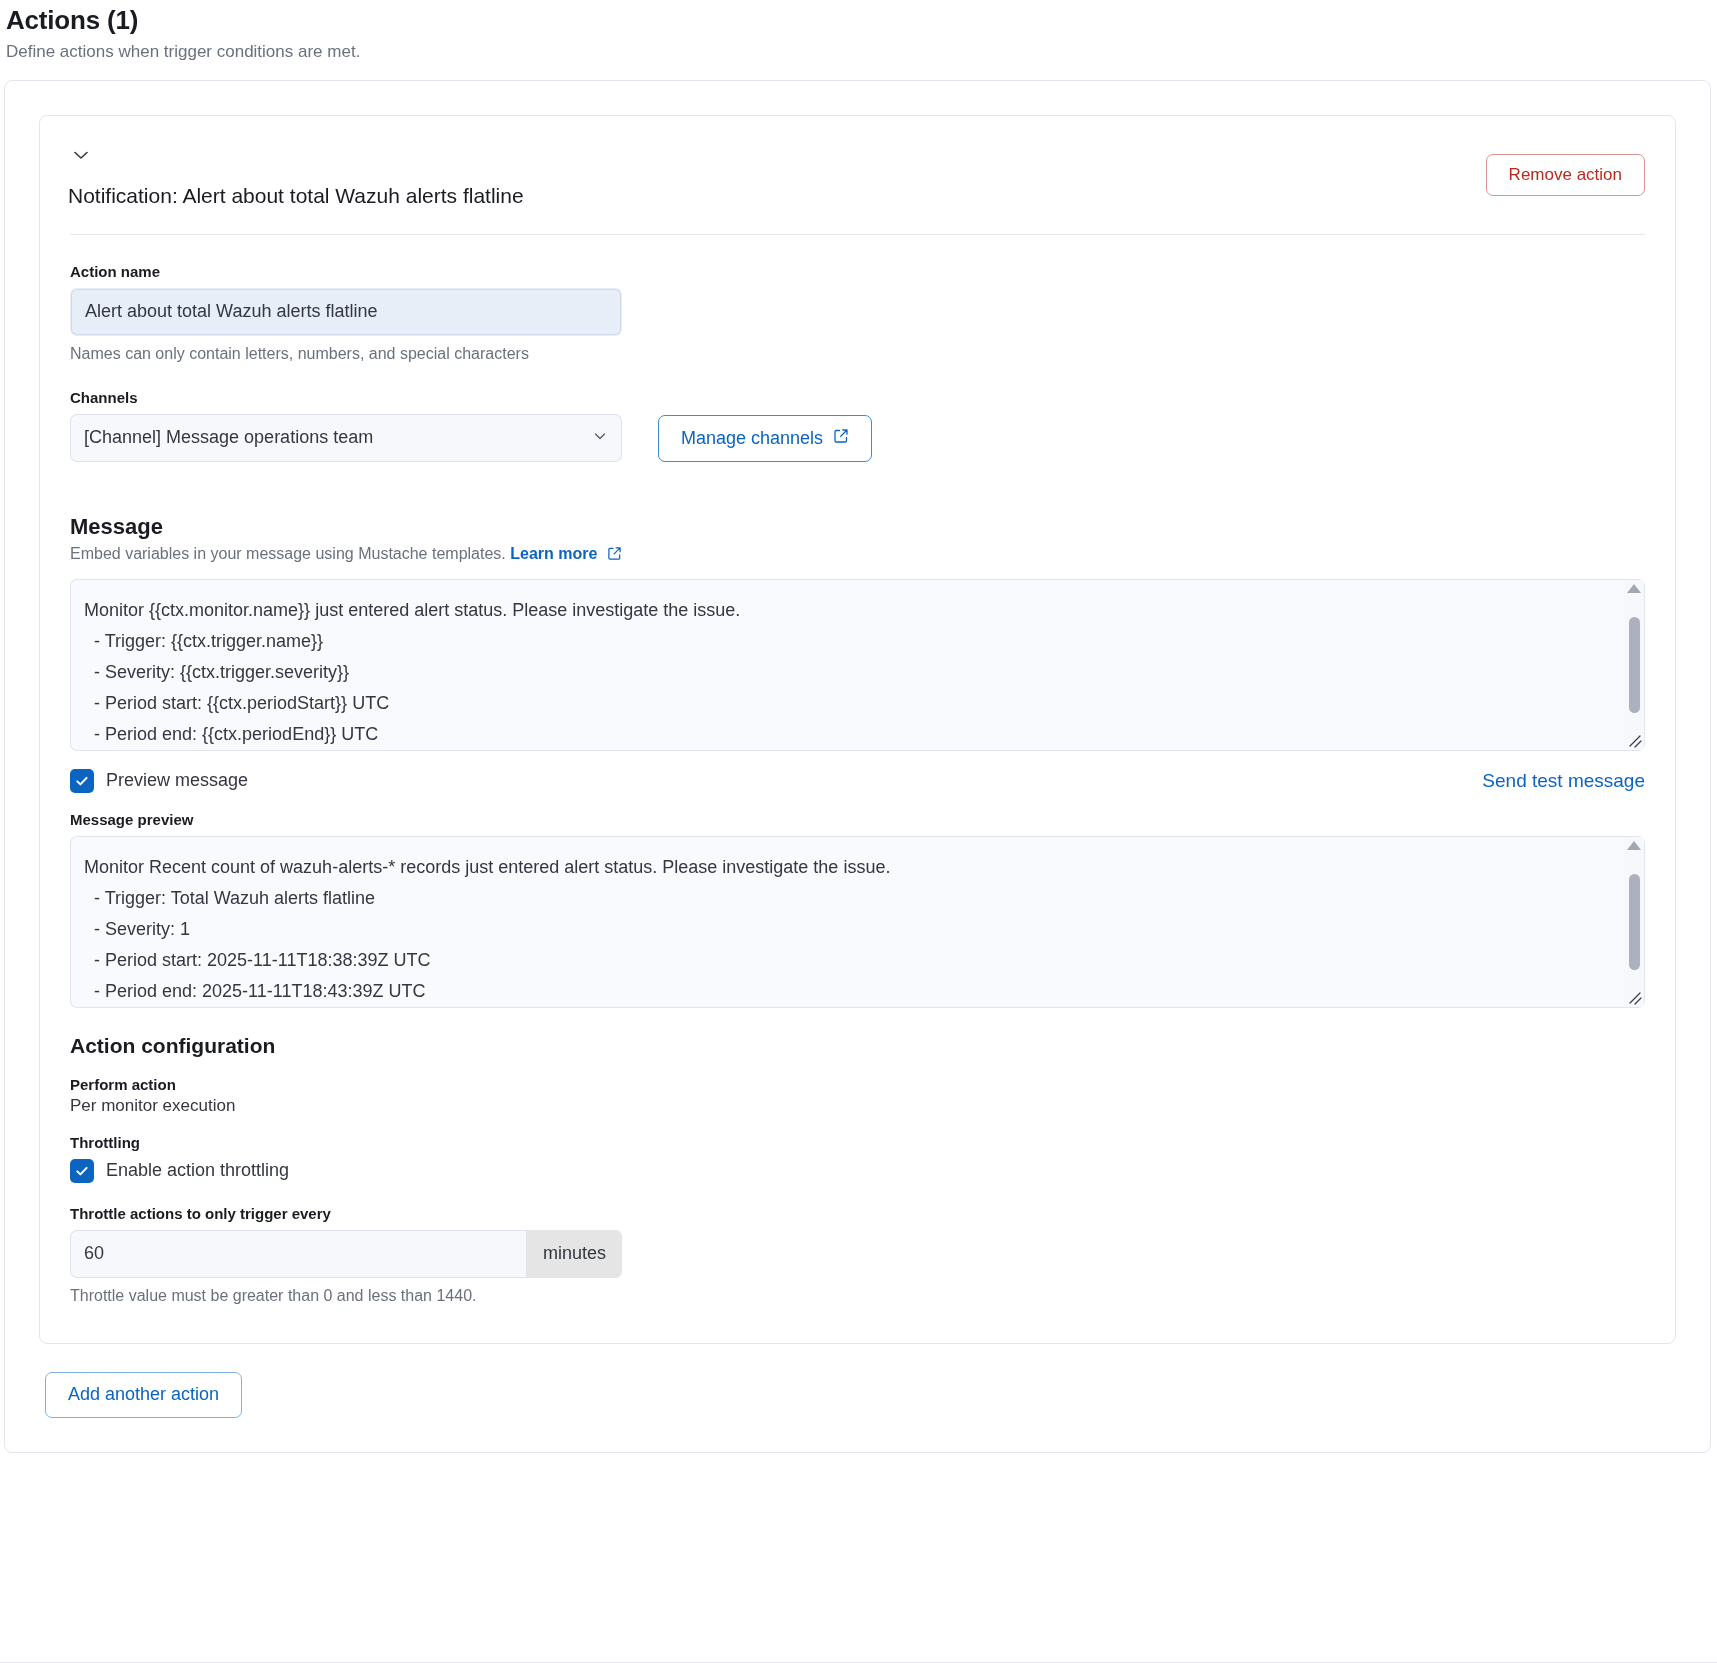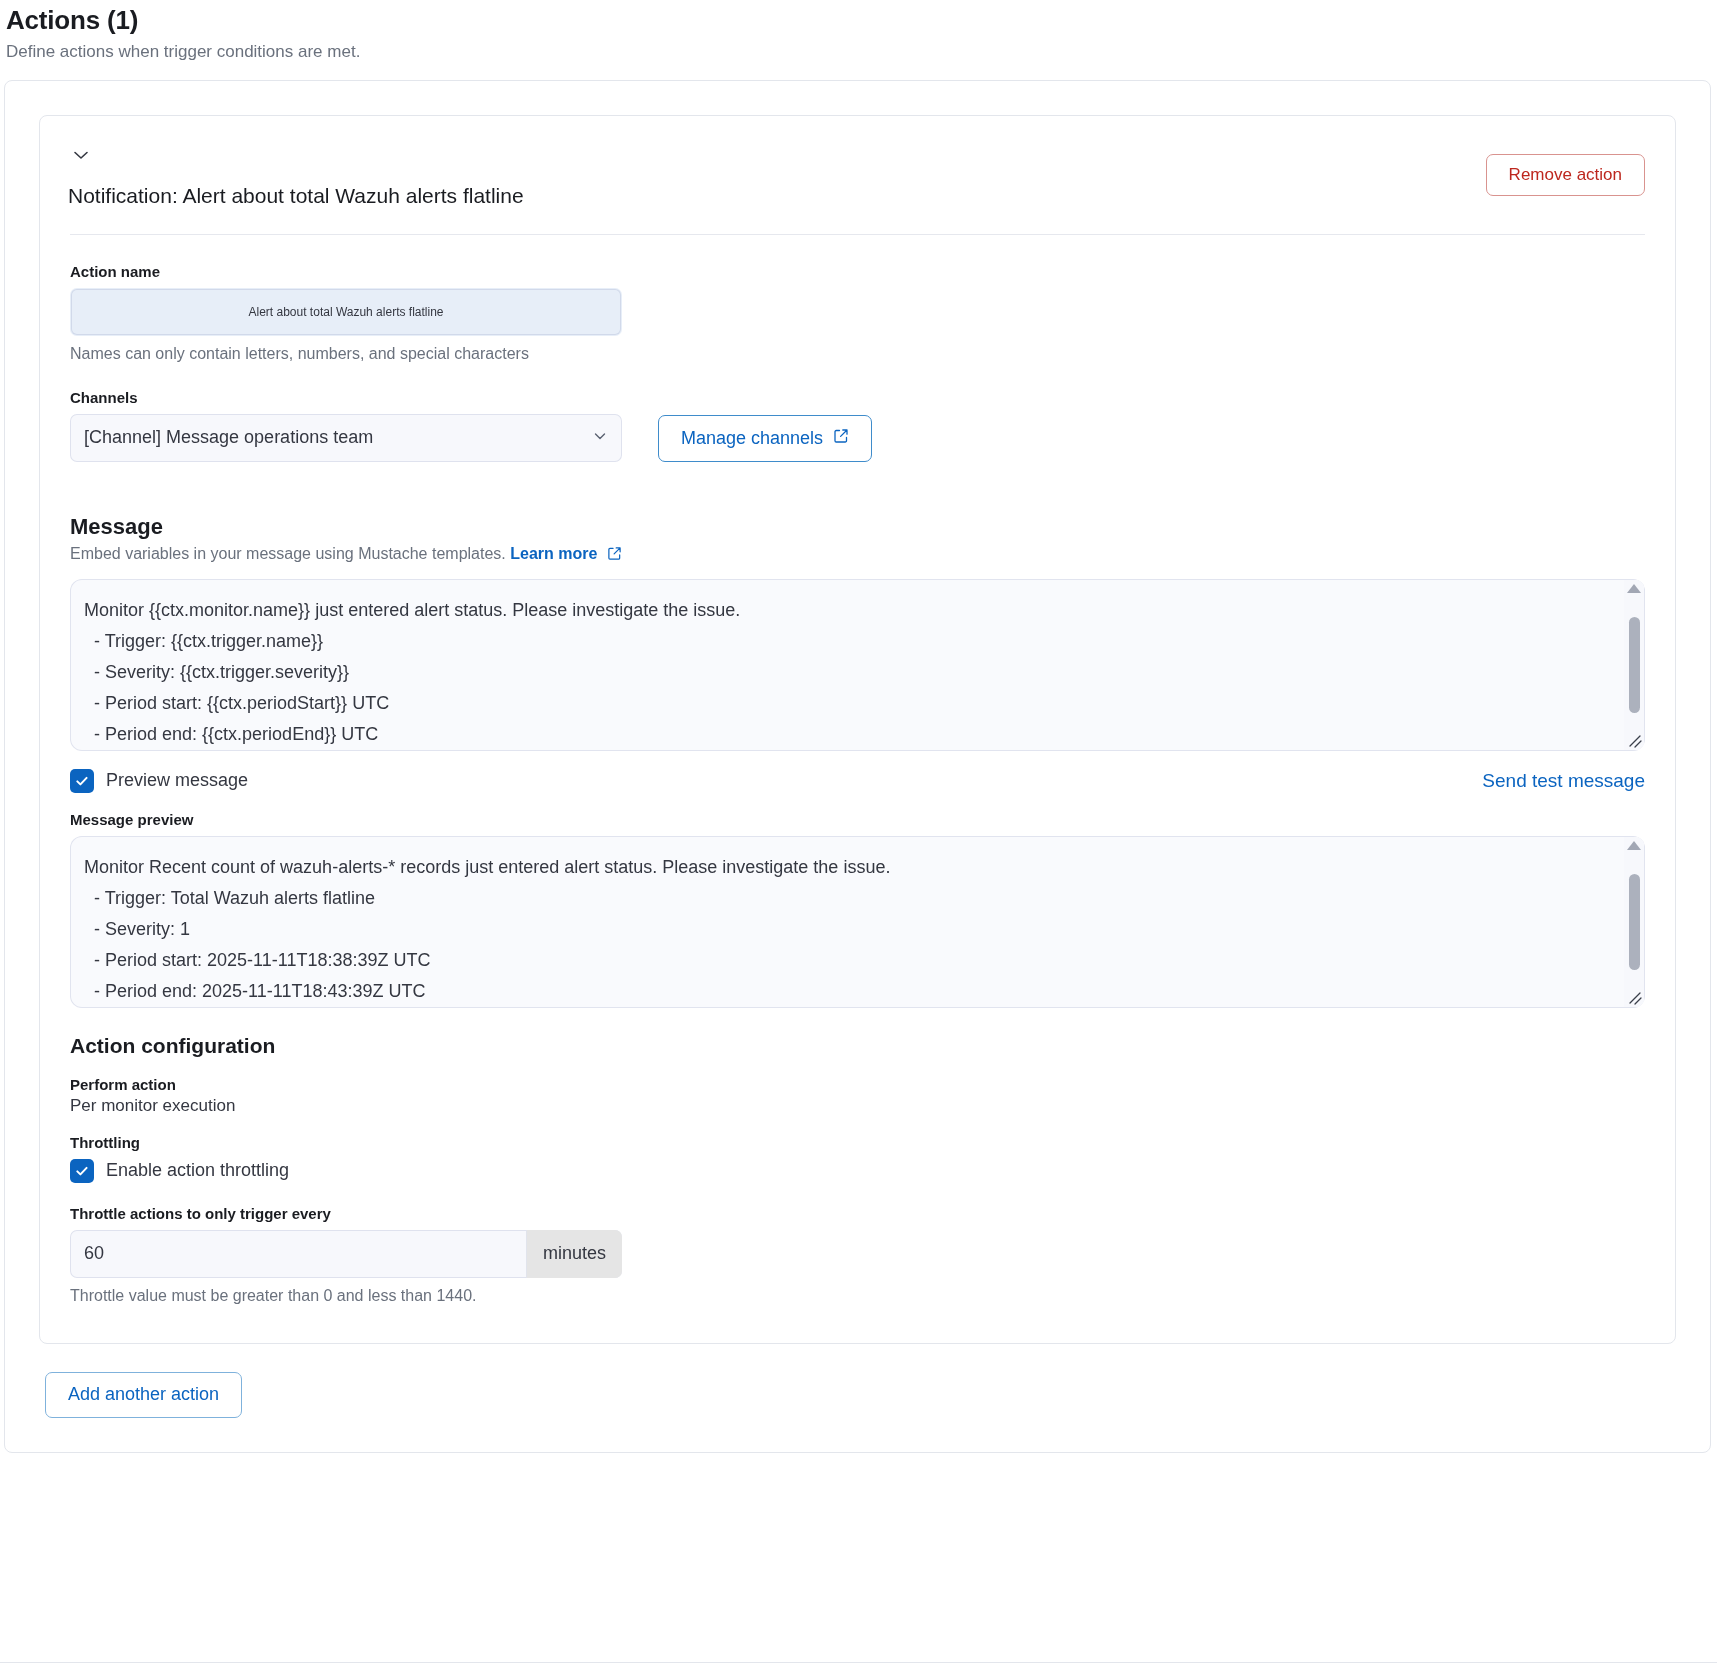--- a/index.html
+++ b/index.html
@@ -70,25 +70,24 @@
     margin: 0 0 8px 0; display: block;
   }
   .help-text { font-size: 16px; color: #6a717d; margin: 9px 0 0 0; }
 
   .input-base {
     width: 100%; height: 48px;
     border: 1px solid transparent;
     border-radius: 7px;
     background: #f7f8fc;
     box-shadow: 0 0 0 1px rgba(15,39,118,0.10) inset, 0 1px 0 rgba(15,39,118,0.06) inset;
-    font-size: 12px; color: #343741;
+    font-size: 18px; color: #343741;
     padding: 0 14px;
     font-family: inherit;
     outline: none;
-    text-align: center;
   }
   .input-action-name {
     width: 552px;
     background: #e7eef8;
     box-shadow: 0 0 0 1px rgba(15,39,118,0.10) inset;
   }
   .input-subject { width: 100%; }
 
   .select-wrap { position: relative; width: 552px; }
   .select-box {
@@ -124,21 +123,21 @@
   .link-blue {
     color: #0b64c0; font-weight: 700; text-decoration: none; cursor: pointer;
   }
   .ext-icon { display: inline-block; vertical-align: -2px; margin-left: 5px; }
 
   
   .ta-wrap {
     position: relative;
     background: #f9fafd;
     box-shadow: 0 0 0 1px rgba(15,39,118,0.10) inset;
-    border-radius: 12px;
+    border-radius: 7px;
     height: 172px;
     overflow: hidden;
   }
   .ta-text {
     padding: 16px 46px 12px 14px;
     font-size: 18px; line-height: 31px; color: #343741;
     white-space: pre; overflow: hidden;
     font-family: inherit;
   }
   .ta-scroll {

